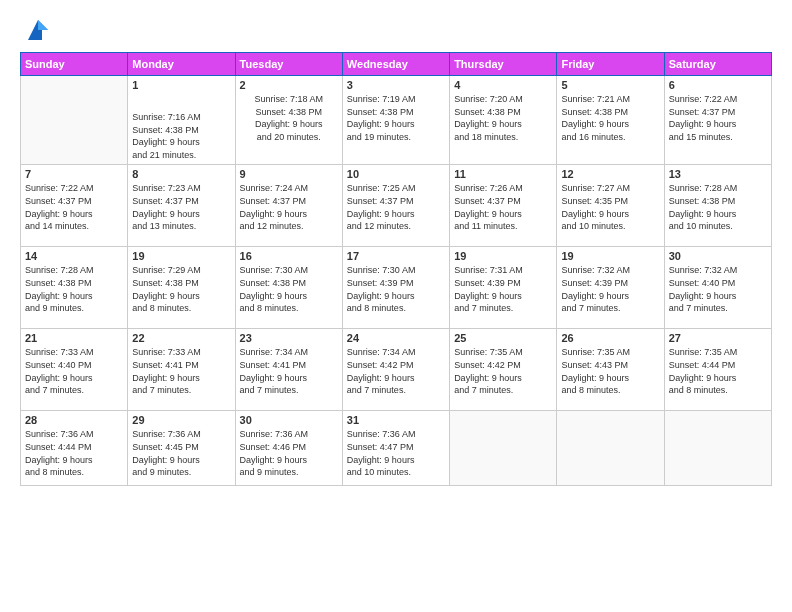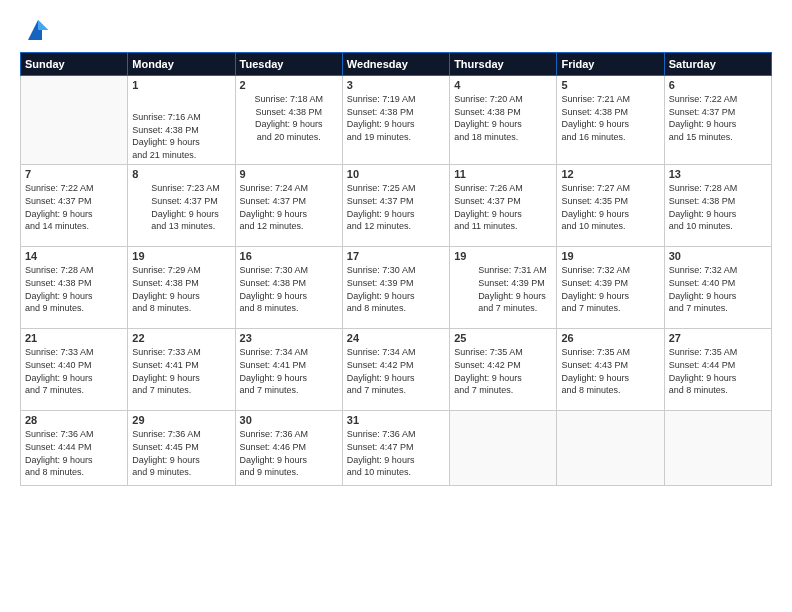--- a/index.html
+++ b/index.html
@@ -57,21 +57,21 @@
     .location {
       font-size: 14px;
       color: #555;
     }
     table {
       width: 100%;
       border-collapse: collapse;
       table-layout: fixed;
     }
     thead tr th {
-      background-color: #0f172a;
+      background-color: #d946ef;
       color: #fff;
       font-size: 11px;
       font-weight: bold;
       padding: 5px 4px;
       text-align: left;
       border: 1px solid #1565c0;
     }
     tbody tr td {
       border: 1px solid #ccc;
       vertical-align: top;
@@ -180,21 +180,21 @@
         <tr>
           <td>
             <span class="day-num">7</span>
             <div class="day-info" style="white-space: pre-line;">Sunrise: 7:22 AM
 Sunset: 4:37 PM
 Daylight: 9 hours
 and 14 minutes.</div>
           </td>
           <td>
             <span class="day-num">8</span>
-            <div class="day-info" style="white-space: pre-line; margin-left: 19px;">Sunrise: 7:23 AM
+            <div class="day-info" style="white-space: pre-line;">Sunrise: 7:23 AM
 Sunset: 4:37 PM
 Daylight: 9 hours
 and 13 minutes.</div>
           </td>
           <td>
             <span class="day-num">9</span>
             <div class="day-info" style="white-space: pre-line;">Sunrise: 7:24 AM
 Sunset: 4:37 PM
 Daylight: 9 hours
 and 12 minutes.</div>
@@ -252,21 +252,21 @@
           </td>
           <td>
             <span class="day-num">17</span>
             <div class="day-info" style="white-space: pre-line;">Sunrise: 7:30 AM
 Sunset: 4:39 PM
 Daylight: 9 hours
 and 8 minutes.</div>
           </td>
           <td>
             <span class="day-num">19</span>
-            <div class="day-info" style="white-space: pre-line; margin-left: 24px;">Sunrise: 7:31 AM
+            <div class="day-info" style="white-space: pre-line;">Sunrise: 7:31 AM
 Sunset: 4:39 PM
 Daylight: 9 hours
 and 7 minutes.</div>
           </td>
           <td>
             <span class="day-num">19</span>
             <div class="day-info" style="white-space: pre-line;">Sunrise: 7:32 AM
 Sunset: 4:39 PM
 Daylight: 9 hours
 and 7 minutes.</div>

